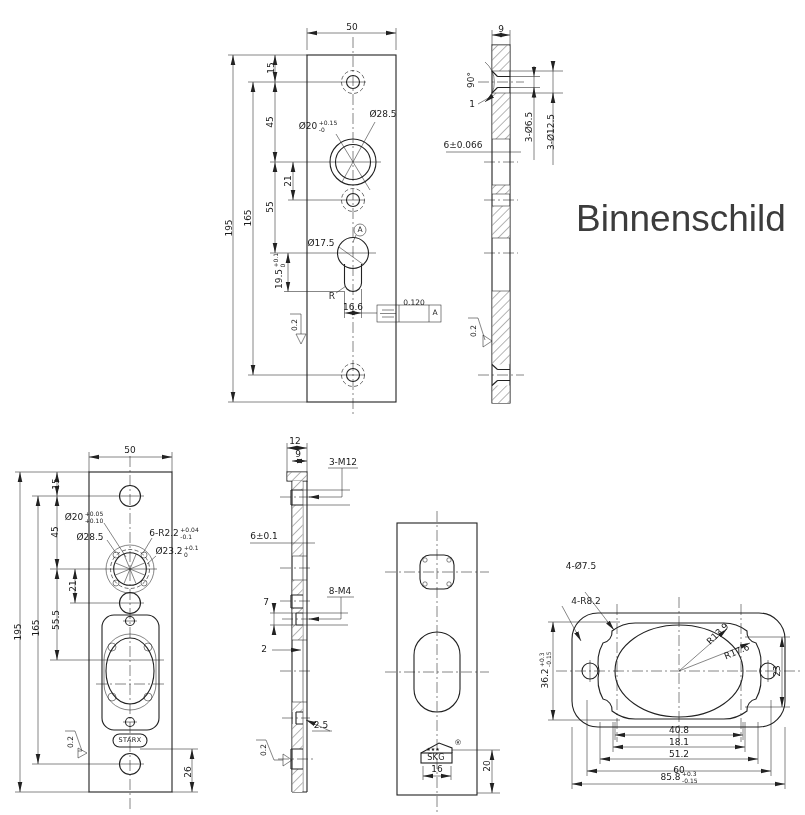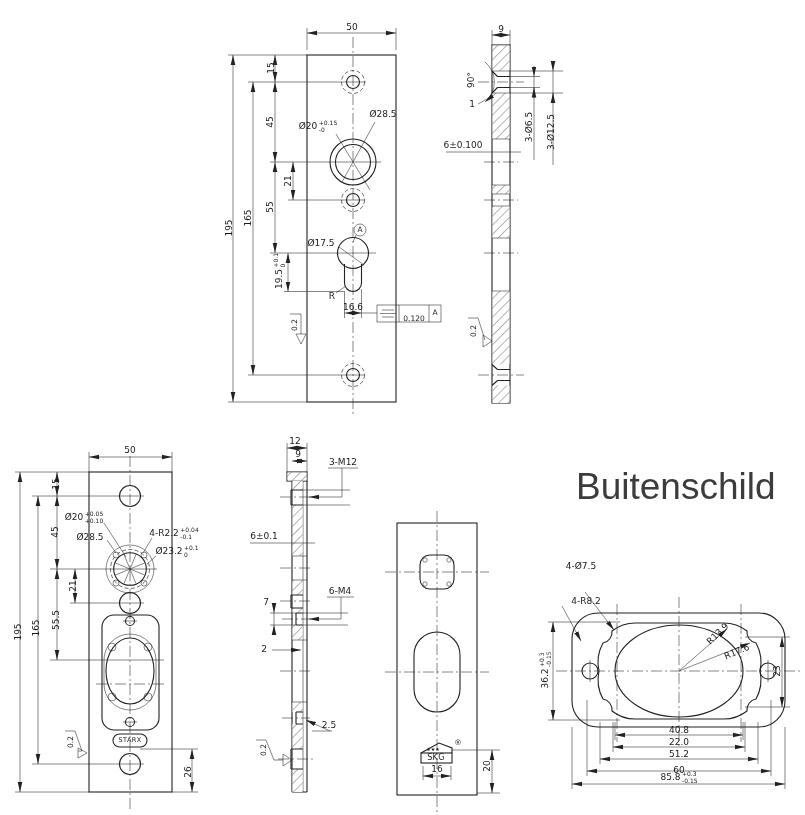--- a/index.html
+++ b/index.html
@@ -309,21 +309,21 @@
     <path class="dm" marker-start="url(#ar)" marker-end="url(#ar)" d="M613,747 H745"></path>
     <path class="s0" d="M600,722 V764 M758,722 V764"></path>
     <path class="dm" marker-start="url(#ar)" marker-end="url(#ar)" d="M600,759 H758"></path>
     <path class="s0" d="M587,700 V776 M771,700 V776"></path>
     <path class="dm" marker-start="url(#ar)" marker-end="url(#ar)" d="M587,771 H771"></path>
     <path class="s0" d="M572,727 V789 M785,727 V789"></path>
     <path class="dm" marker-start="url(#ar)" marker-end="url(#ar)" d="M572,784 H785"></path>
   </g>
 </svg>
 
-<div class="title" style="left:576px;top:466px">Buitenschild</div>
+<div class="title" style="left:576px;top:198px">Binnenschild</div>
 
 <div class="lbl" style="left:352px;top:27px">
       <span>50</span>
     </div>
 <div class="lbl rot" style="left:271px;top:68px">
       <span>15</span>
     </div>
 <div class="lbl rot" style="left:270px;top:122px">
       <span>45</span>
     </div>
@@ -361,21 +361,21 @@
         <i>+0.1</i>
         <i>0</i>
       </span>
     </div>
 <div class="lbl" style="left:332px;top:296px">
       <span>R</span>
     </div>
 <div class="lbl" style="left:353px;top:307px">
       <span>16.6</span>
     </div>
-<div class="lbl sm" style="left:414px;top:319px">
+<div class="lbl sm" style="left:414px;top:303px">
       <span>0.120</span>
     </div>
 <div class="lbl sm" style="left:435px;top:313px">
       <span>A</span>
     </div>
 <div class="lbl rot sm" style="left:295px;top:325px">
       <span>0.2</span>
     </div>
 
 <div class="lbl" style="left:501px;top:29px">
@@ -387,21 +387,21 @@
 <div class="lbl" style="left:472px;top:104px">
       <span>1</span>
     </div>
 <div class="lbl rot" style="left:529px;top:127px">
       <span>3-Ø6.5</span>
     </div>
 <div class="lbl rot" style="left:551px;top:132px">
       <span>3-Ø12.5</span>
     </div>
 <div class="lbl" style="left:463px;top:145px">
-      <span>6±0.100</span>
+      <span>6±0.066</span>
     </div>
 <div class="lbl rot sm" style="left:474px;top:331px">
       <span>0.2</span>
     </div>
 
 <div class="lbl" style="left:130px;top:450px">
       <span>50</span>
     </div>
 <div class="lbl rot" style="left:56px;top:484px">
       <span>15</span>
@@ -428,21 +428,21 @@
       <span>Ø20</span>
       <span class="tol">
         <i>+0.05</i>
         <i>+0.10</i>
       </span>
     </div>
 <div class="lbl" style="left:90px;top:537px">
       <span>Ø28.5</span>
     </div>
 <div class="lbl" style="left:174px;top:534px">
-      <span>4-R2.2</span>
+      <span>6-R2.2</span>
       <span class="tol">
         <i>+0.04</i>
         <i>-0.1</i>
       </span>
     </div>
 <div class="lbl" style="left:177px;top:552px">
       <span>Ø23.2</span>
       <span class="tol">
         <i>+0.1</i>
         <i>0</i>
@@ -461,29 +461,29 @@
 <div class="lbl" style="left:298px;top:454px">
       <span>9</span>
     </div>
 <div class="lbl" style="left:343px;top:462px">
       <span>3-M12</span>
     </div>
 <div class="lbl" style="left:264px;top:536px">
       <span>6±0.1</span>
     </div>
 <div class="lbl" style="left:340px;top:591px">
-      <span>6-M4</span>
+      <span>8-M4</span>
     </div>
 <div class="lbl" style="left:266px;top:602px">
       <span>7</span>
     </div>
 <div class="lbl" style="left:264px;top:649px">
       <span>2</span>
     </div>
-<div class="lbl" style="left:329px;top:725px">
+<div class="lbl" style="left:321px;top:725px">
       <span>2.5</span>
     </div>
 <div class="lbl rot sm" style="left:264px;top:750px">
       <span>0.2</span>
     </div>
 
 <div class="lbl" style="left:437px;top:769px">
       <span>16</span>
     </div>
 <div class="lbl rot" style="left:487px;top:766px">
@@ -518,21 +518,21 @@
       <span>36.2</span>
       <span class="tol">
         <i>+0.3</i>
         <i>-0.15</i>
       </span>
     </div>
 <div class="lbl" style="left:679px;top:730px">
       <span>40.8</span>
     </div>
 <div class="lbl" style="left:679px;top:742px">
-      <span>22.0</span>
+      <span>18.1</span>
     </div>
 <div class="lbl" style="left:679px;top:754px">
       <span>51.2</span>
     </div>
 <div class="lbl" style="left:679px;top:770px">
       <span>60</span>
     </div>
 <div class="lbl" style="left:679px;top:778px">
       <span>85.8</span>
       <span class="tol">

